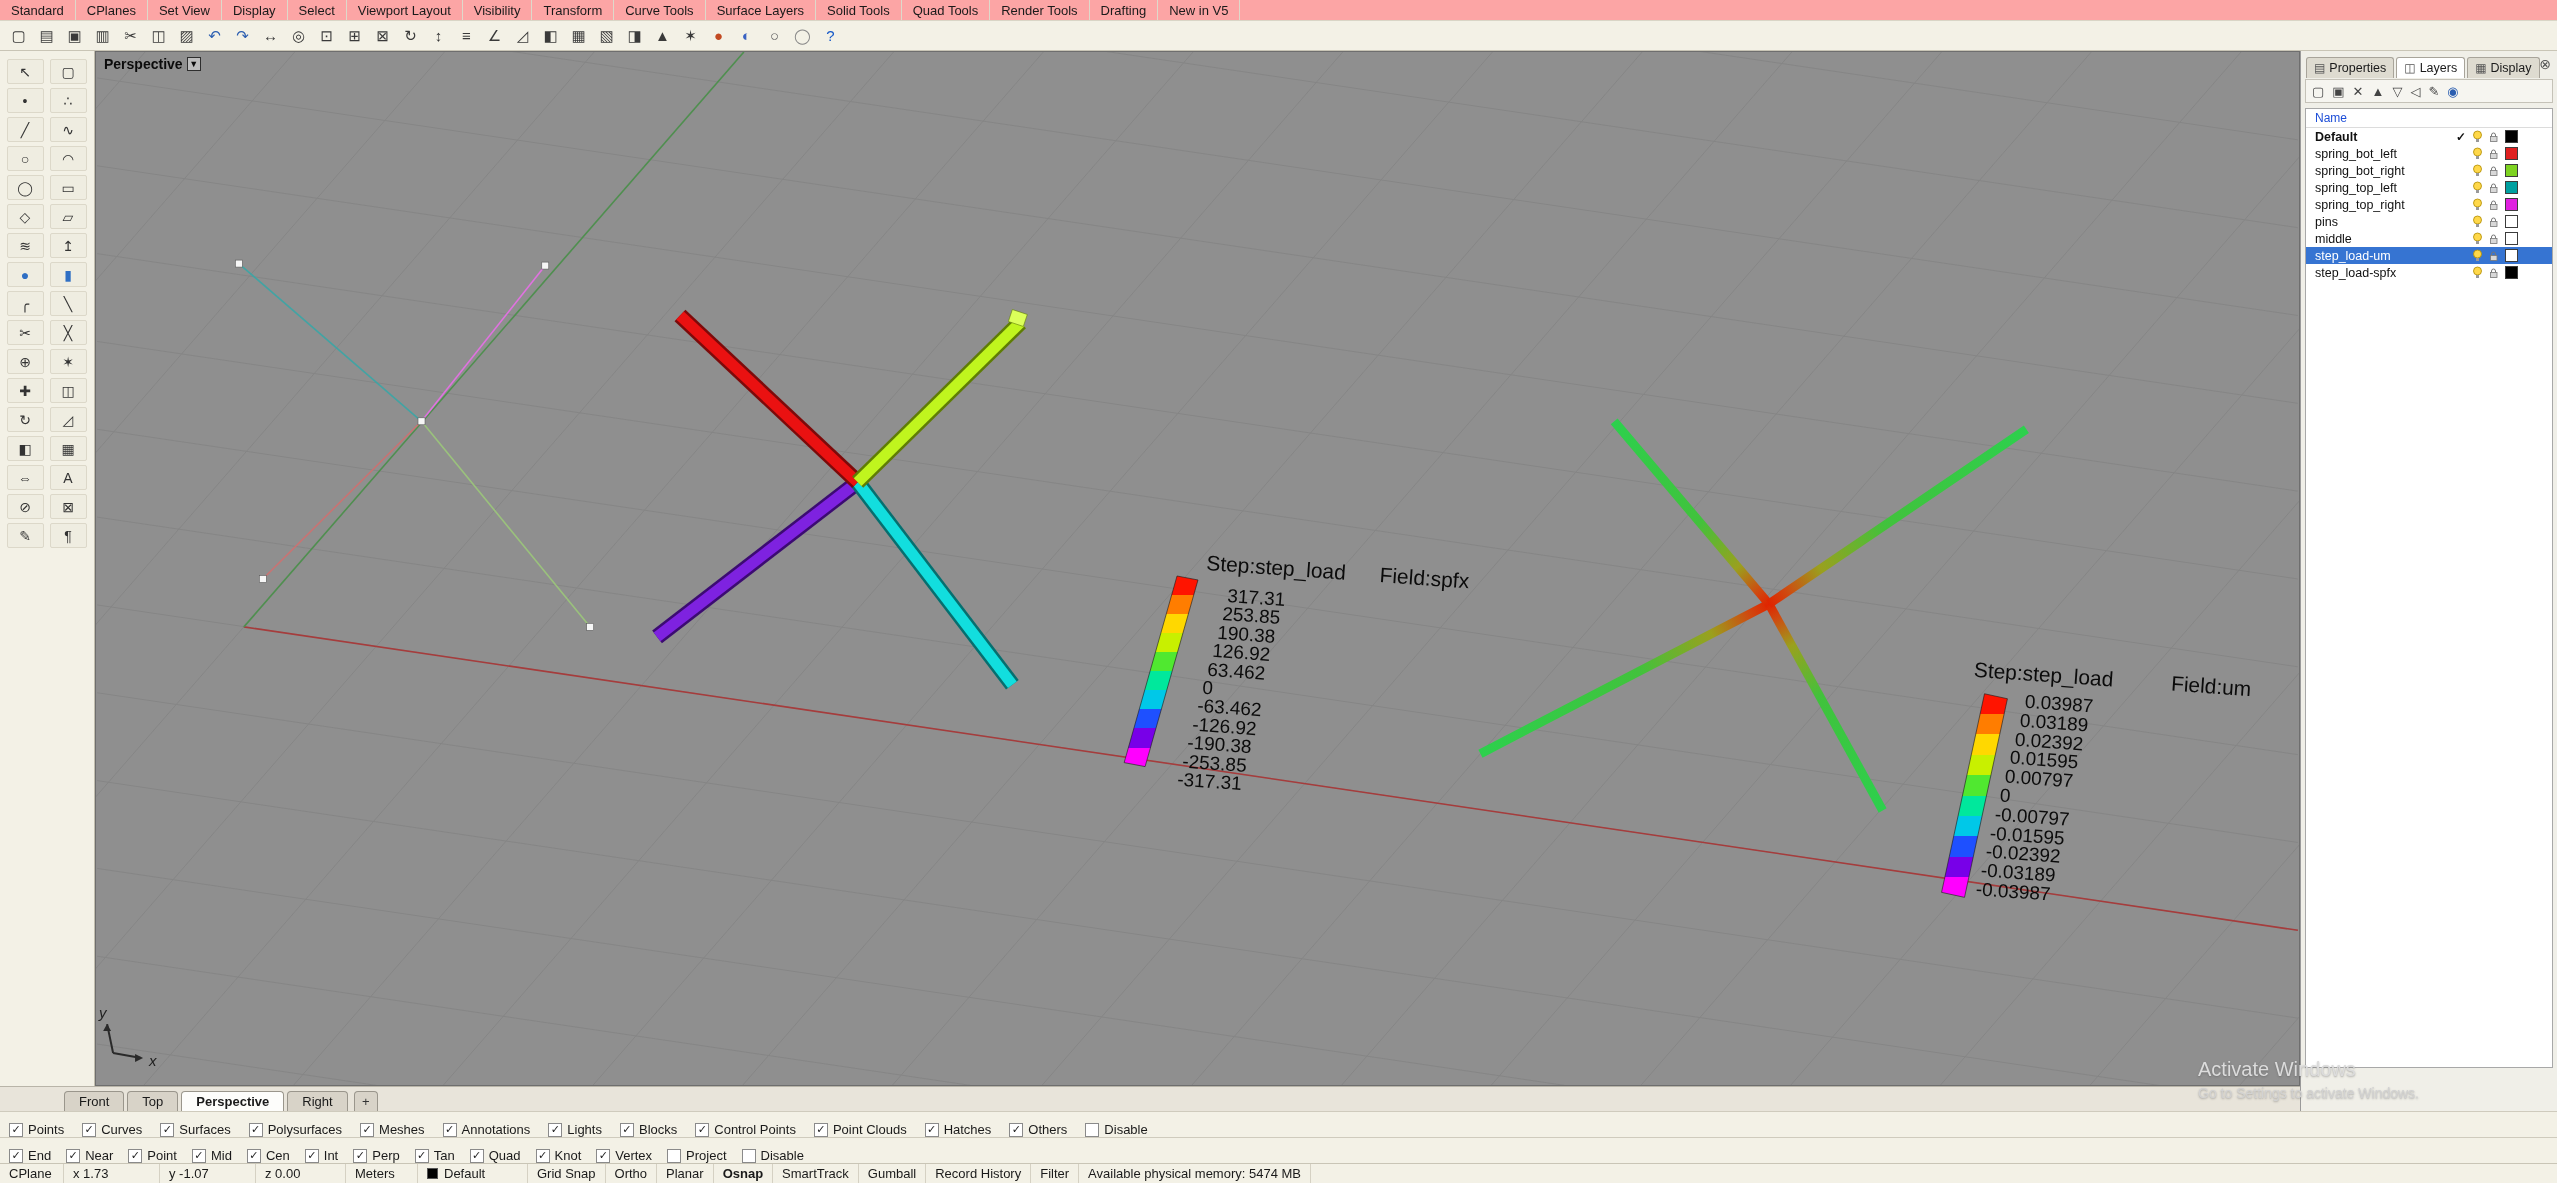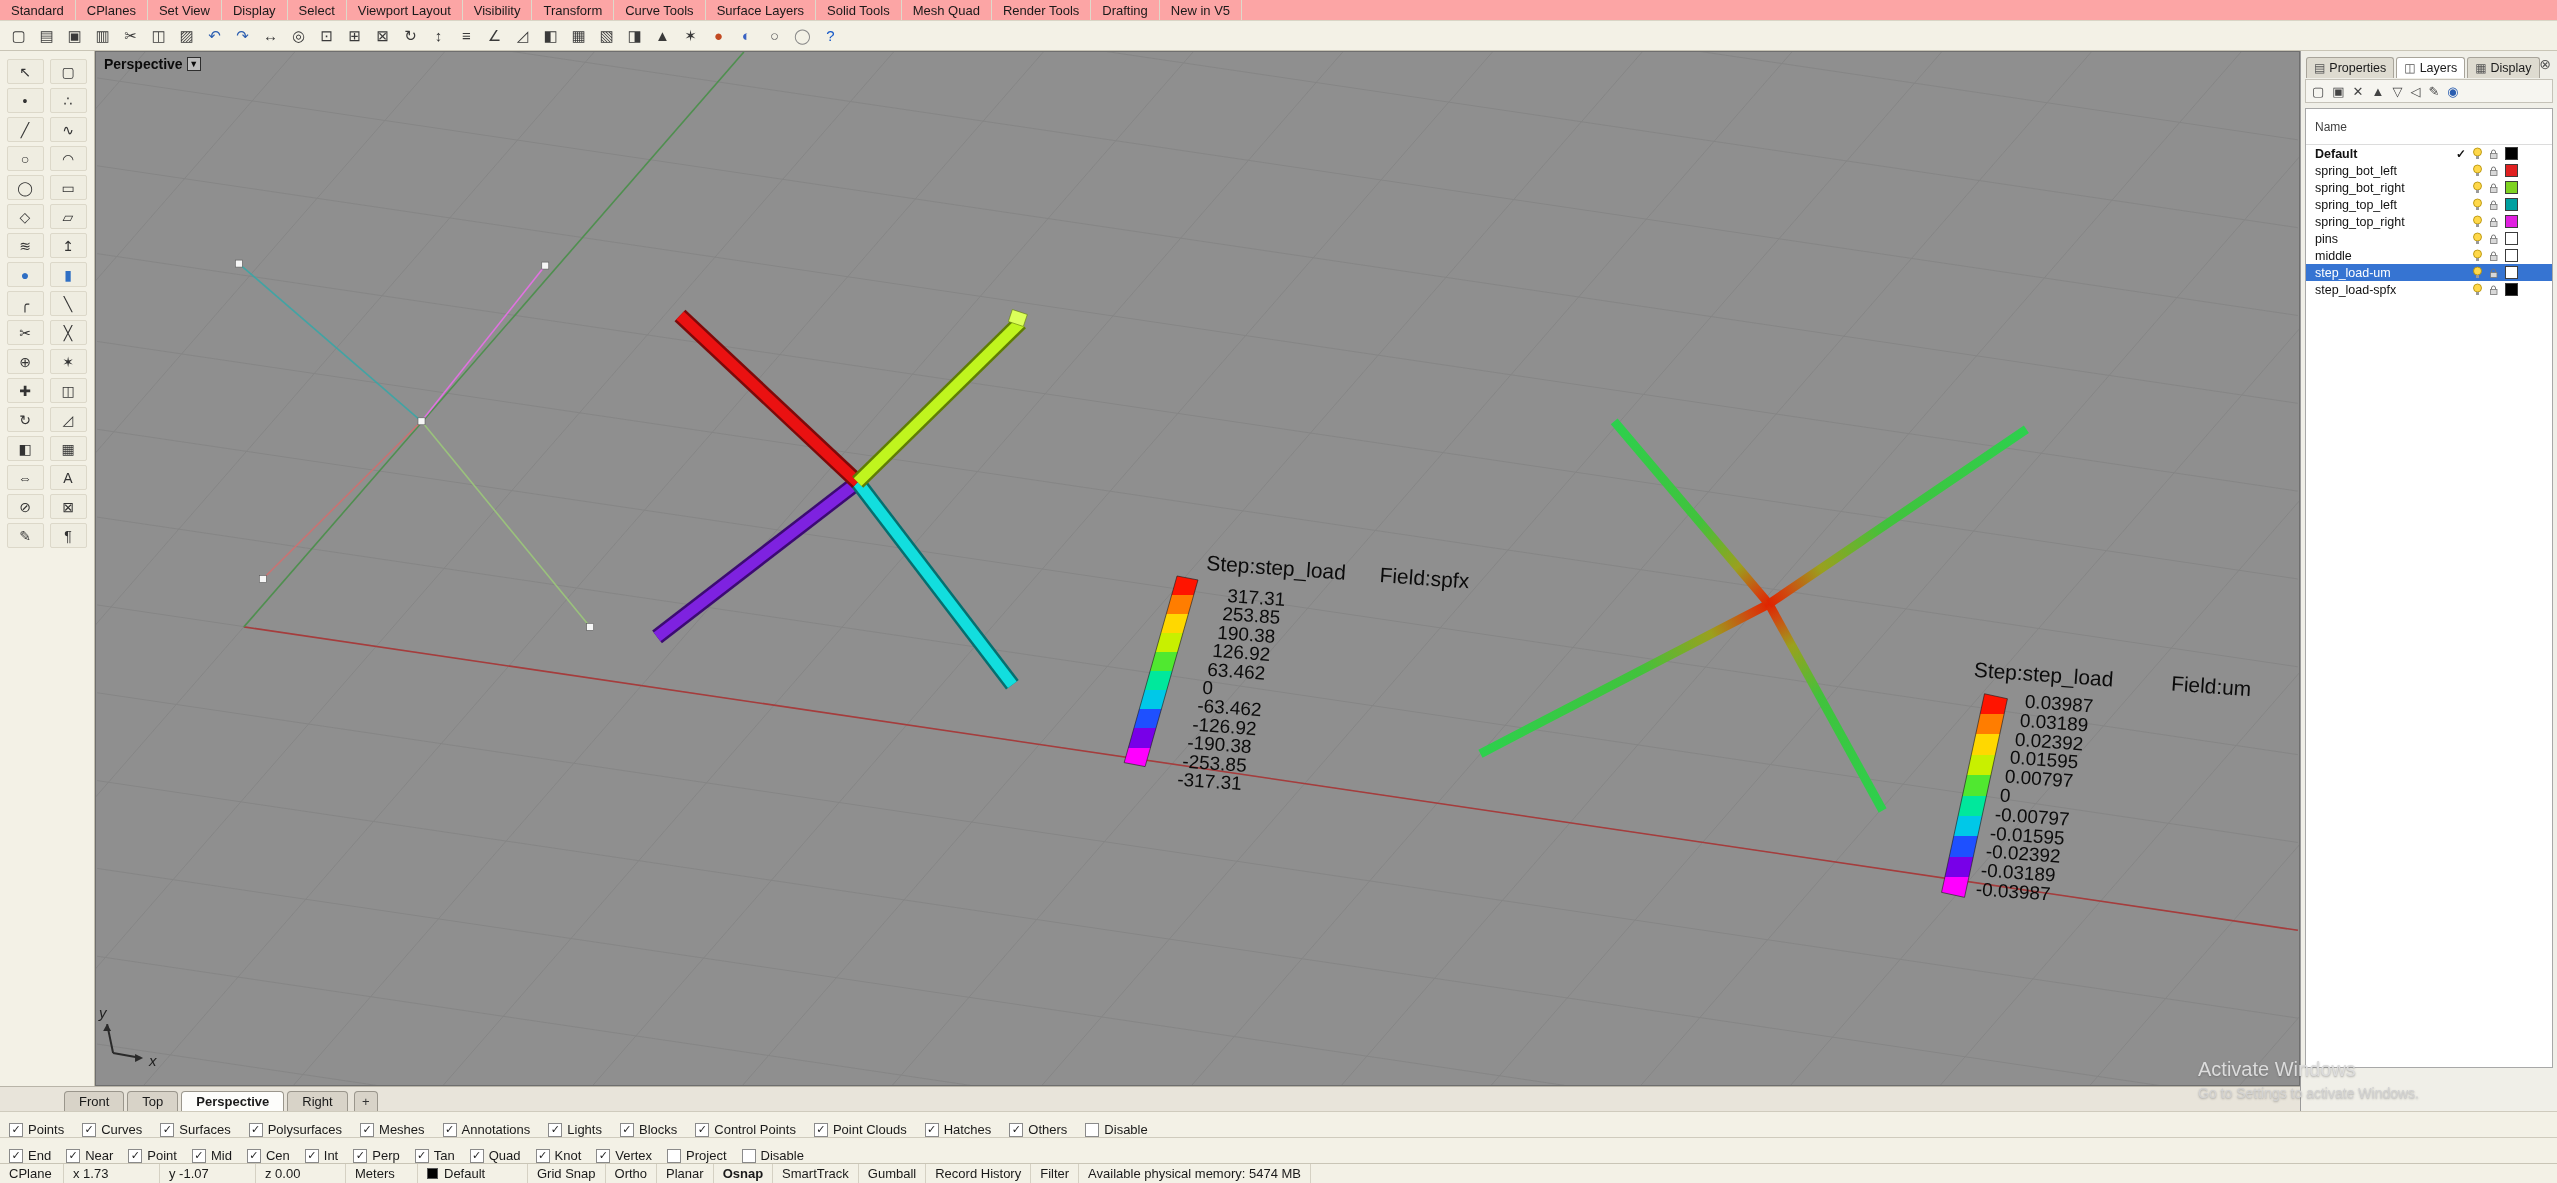--- a/index.html
+++ b/index.html
@@ -62,22 +62,22 @@
     background: #dedbd0; border: 1px solid #a8a49a; border-bottom: none; border-radius: 3px 3px 0 0; }
   .ptab.active { background: #ffffff; }
   .ptab .tico { font-size: 12px; color: #555; }
   .panel-close { margin-left: auto; font-size: 14px; color: #555; padding: 0 2px; }
   .layer-toolbar { height: 24px; margin: 1px 4px 0 4px; background: #f6f5f0; border: 1px solid #c5c2b8;
     display: flex; align-items: center; gap: 8px; padding: 0 6px; }
   .lti { font-size: 13px; color: #444; }
   .lti.blue { color: #2a5db0; }
   .layer-list-wrap { position: absolute; top: 57px; left: 4px; right: 4px; height: 960px;
     background: #ffffff; border: 1px solid #a8a8a8; overflow: hidden; }
-  .name-header { height: 36px; display: flex; align-items: center; padding-left: 9px;
-    font-size: 12px; color: #404040; border-bottom: 1px solid #dcdcdc; }
+  .name-header { height: 19px; display: flex; align-items: center; padding-left: 9px;
+    font-size: 12px; color: #1d4ed8; border-bottom: 1px solid #dcdcdc; }
   .lrow { height: 17px; display: flex; align-items: center; padding: 0 4px 0 9px; color: #111; }
   .lrow.selected { background: #3674d2; color: #ffffff; }
   .lrow .lname { width: 138px; font-size: 12.5px; white-space: nowrap; overflow: hidden; }
   .lrow.bold .lname { font-weight: bold; }
   .lrow .cur { width: 16px; text-align: center; font-size: 12px; font-weight: bold; }
   .lrow .bulb, .lrow .lock { width: 16px; display: flex; justify-content: center; align-items: center; }
   .lrow .swatch { width: 13px; height: 13px; border: 1px solid #3c3c3c; margin-left: 4px; flex: none; }
 
   
   .vtabs { position: absolute; top: 1086px; left: 0; width: 2300px; height: 25px;
@@ -140,21 +140,21 @@
     <span class="menu-item">Visibility</span>
 
     <span class="menu-item">Transform</span>
 
     <span class="menu-item">Curve Tools</span>
 
     <span class="menu-item">Surface Layers</span>
 
     <span class="menu-item">Solid Tools</span>
 
-    <span class="menu-item">Mesh Quad</span>
+    <span class="menu-item">Quad Tools</span>
 
     <span class="menu-item">Render Tools</span>
 
     <span class="menu-item">Drafting</span>
 
     <span class="menu-item">New in V5</span>
   </div>
 
 <div class="toolbar">
 

